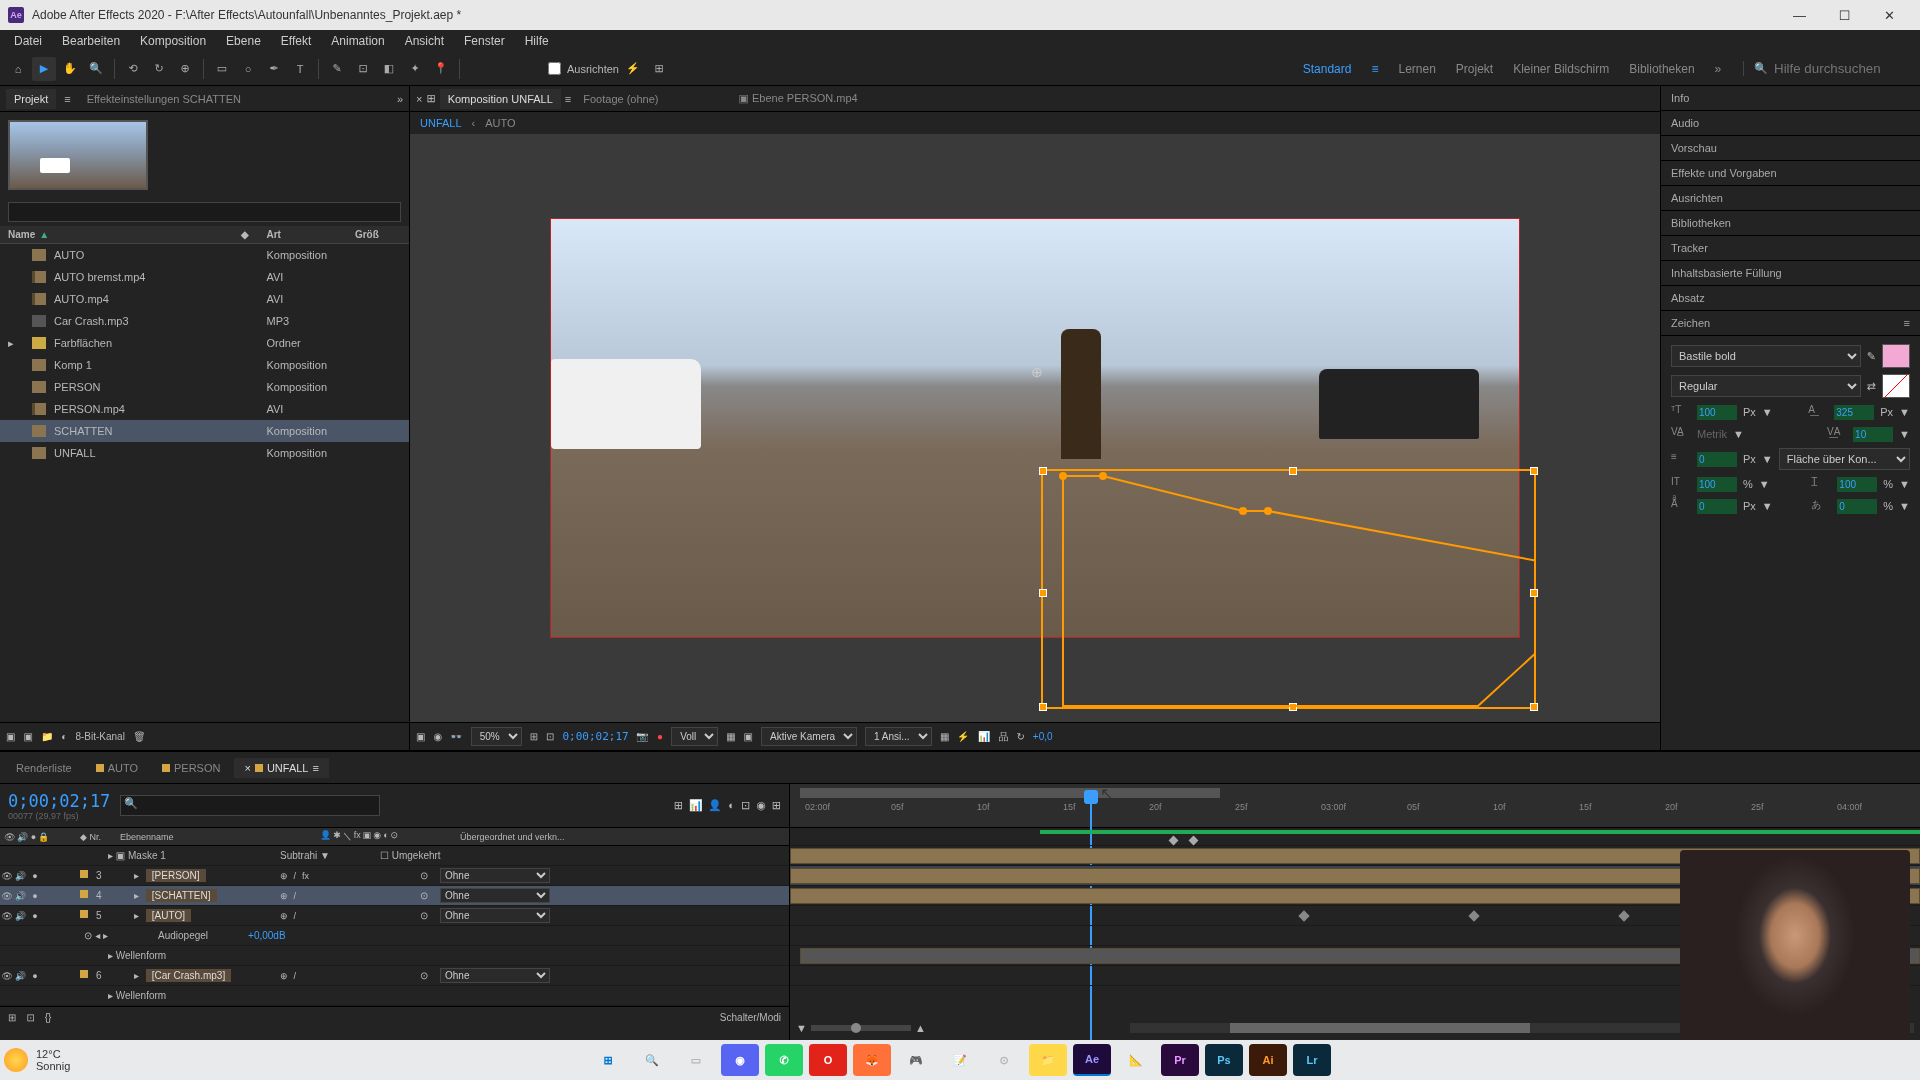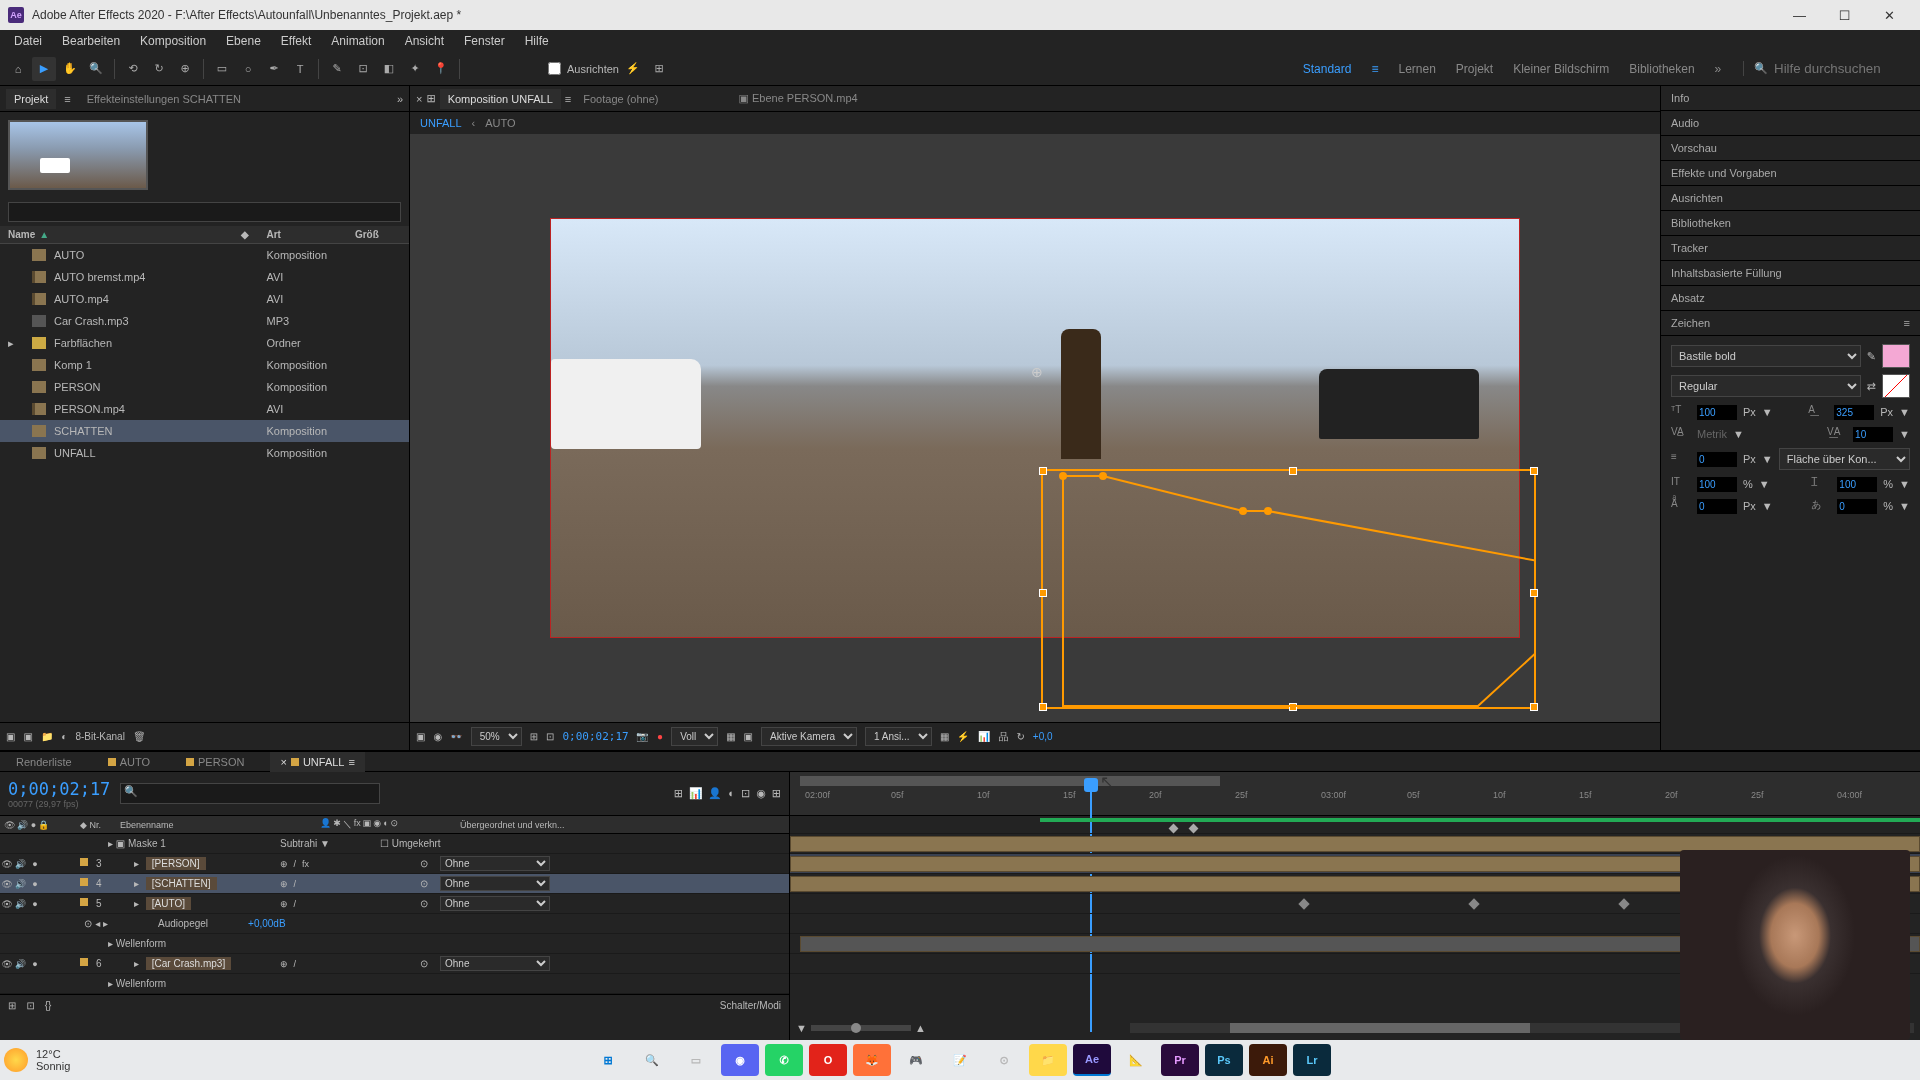--- a/index.html
+++ b/index.html
@@ -76,26 +76,26 @@
 .viewer-footer { height: 28px; border-top: 1px solid #000; display: flex; align-items: center; padding: 0 6px; gap: 8px; font-size: 10px; }
 .viewer-footer select { background: #2a2a2a; border: 1px solid #444; color: #ccc; padding: 2px 4px; font-size: 10px; }
 .timecode-display { color: #3a9eff; font-family: monospace; font-size: 11px; }
 
 
 .right-section { border-bottom: 1px solid #000; padding: 6px 10px; font-size: 11px; color: #aaa; }
 .char-panel { padding: 8px 10px; }
 .char-row { display: flex; align-items: center; gap: 6px; margin-bottom: 6px; }
 .char-row select { background: #2a2a2a; border: 1px solid #444; color: #ccc; padding: 3px; font-size: 11px; flex: 1; }
 .char-swatch { width: 28px; height: 24px; background: #f4a8d4; border: 1px solid #555; }
-.char-input { background: #000000; border: none; color: #3a9eff; width: 40px; padding: 2px; font-size: 10px; }
+.char-input { background: #14532d; border: none; color: #3a9eff; width: 40px; padding: 2px; font-size: 10px; }
 .char-icon { width: 20px; height: 16px; color: #888; font-size: 10px; }
 
 
 .timeline { height: 290px; background: #232323; border-top: 2px solid #000; display: flex; flex-direction: column; }
-.timeline-tabs { height: 20px; display: flex; align-items: center; padding: 0 6px; gap: 16px; font-size: 11px; border-bottom: 1px solid #000; }
+.timeline-tabs { height: 32px; display: flex; align-items: center; padding: 0 6px; gap: 4px; font-size: 11px; border-bottom: 1px solid #000; }
 .tl-tab { padding: 4px 10px; color: #888; display: flex; align-items: center; gap: 4px; }
 .tl-tab.active { color: #ddd; background: #2d2d2d; }
 .tl-tab .swatch-sm { width: 8px; height: 8px; }
 
 .timeline-body { flex: 1; display: flex; }
 .tl-left { width: 790px; border-right: 1px solid #000; display: flex; flex-direction: column; }
 .tl-right { flex: 1; position: relative; }
 
 .tl-header { height: 44px; display: flex; align-items: center; padding: 0 8px; gap: 10px; border-bottom: 1px solid #000; }
 .tl-timecode { color: #3a9eff; font-family: monospace; font-size: 17px; }

